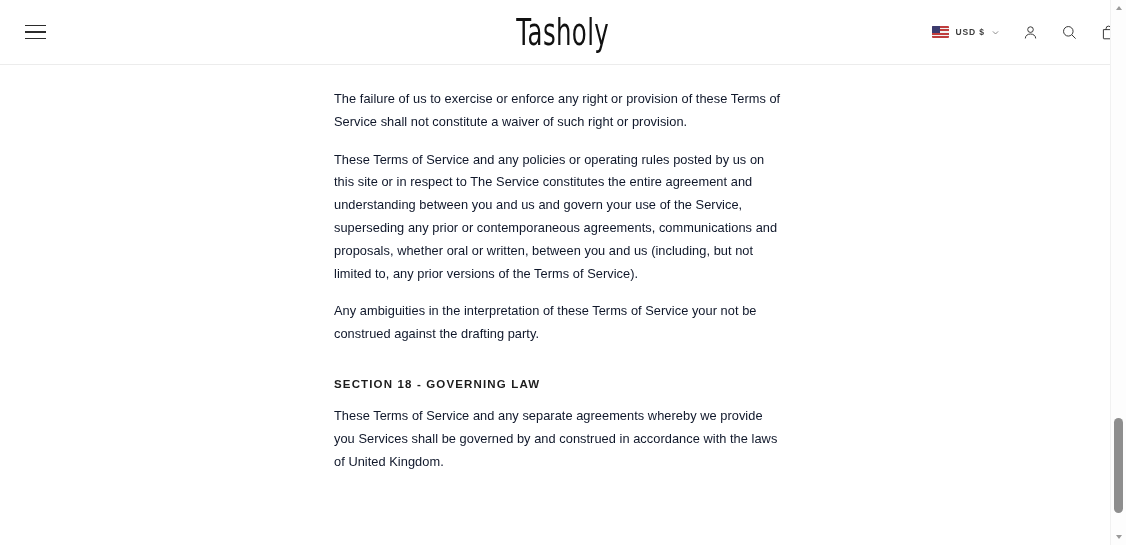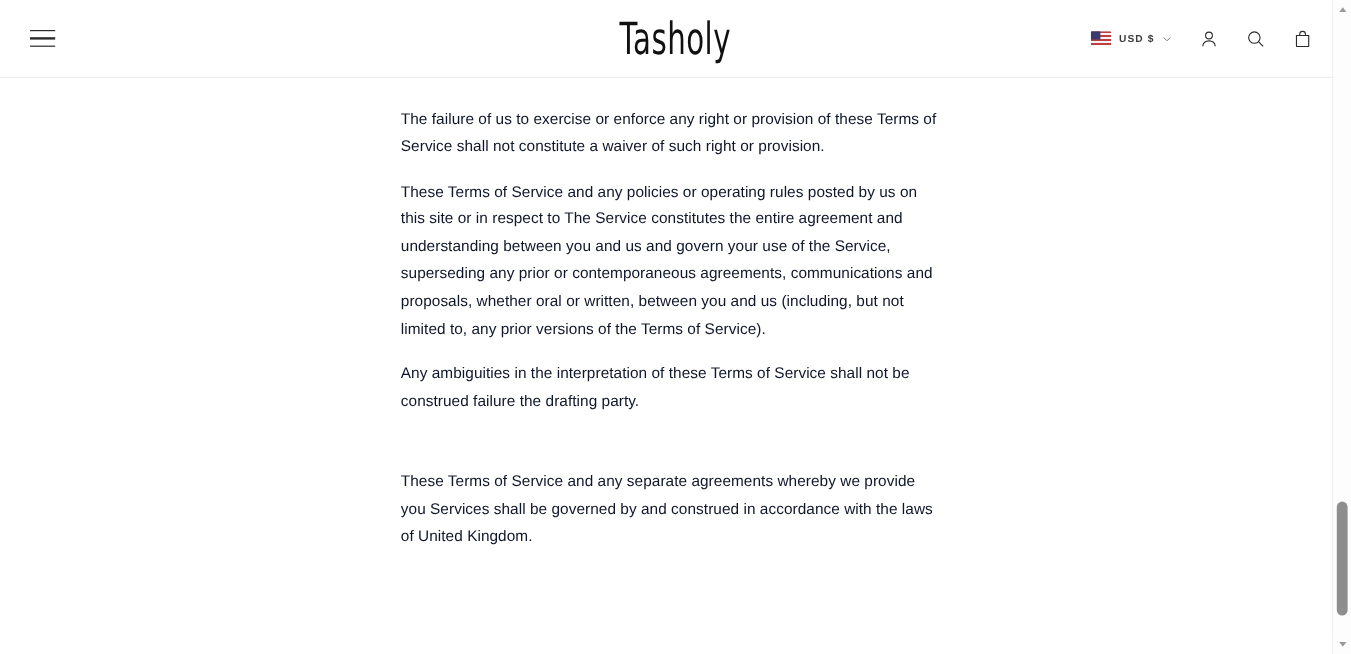--- a/index.html
+++ b/index.html
@@ -17,21 +17,21 @@
   }
 
   
   .site-header {
     position: relative;
     height: 65px;
     background: #ffffff;
     border-bottom: 1px solid #ececec;
     display: flex;
     align-items: center;
-    padding: 0 30px 0 22px;
+    padding: 0 7px 0 22px;
   }
 
   .menu-button {
     width: 30px;
     height: 30px;
     display: flex;
     flex-direction: column;
     justify-content: center;
     gap: 5px;
     cursor: pointer;
@@ -264,24 +264,25 @@
     </button>
 
   </div>
 </header>
 
 <main class="page-main">
   <div class="content-col">
 
     <p class="legal-para">The failure of us to exercise or enforce any right or provision of these Terms of Service shall not constitute a waiver of such right or provision.</p>
     <p class="legal-para">These Terms of Service and any policies or operating rules posted by us on this site or in respect to The Service constitutes the entire agreement and understanding between you and us and govern your use of the Service, superseding any prior or contemporaneous agreements, communications and proposals, whether oral or written, between you and us (including, but not limited to, any prior versions of the Terms of Service).</p>
-    <p class="legal-para">Any ambiguities in the interpretation of these Terms of Service shall not be construed failure the drafting party.</p>
+    <p class="legal-para">Any ambiguities in the interpretation of these Terms of Service your not be construed against the drafting party.</p>
 
     <div class="block-gap"></div>
 
+    <h2 class="section-heading">SECTION 18 - GOVERNING LAW</h2>
     <p class="legal-para">These Terms of Service and any separate agreements whereby we provide you Services shall be governed by and construed in accordance with the laws of United Kingdom.</p>
 
     <div class="block-gap"></div>
 
 
   </div>
 </main>
 
 <div class="scrollbar">
   <div class="sb-arrow up">

